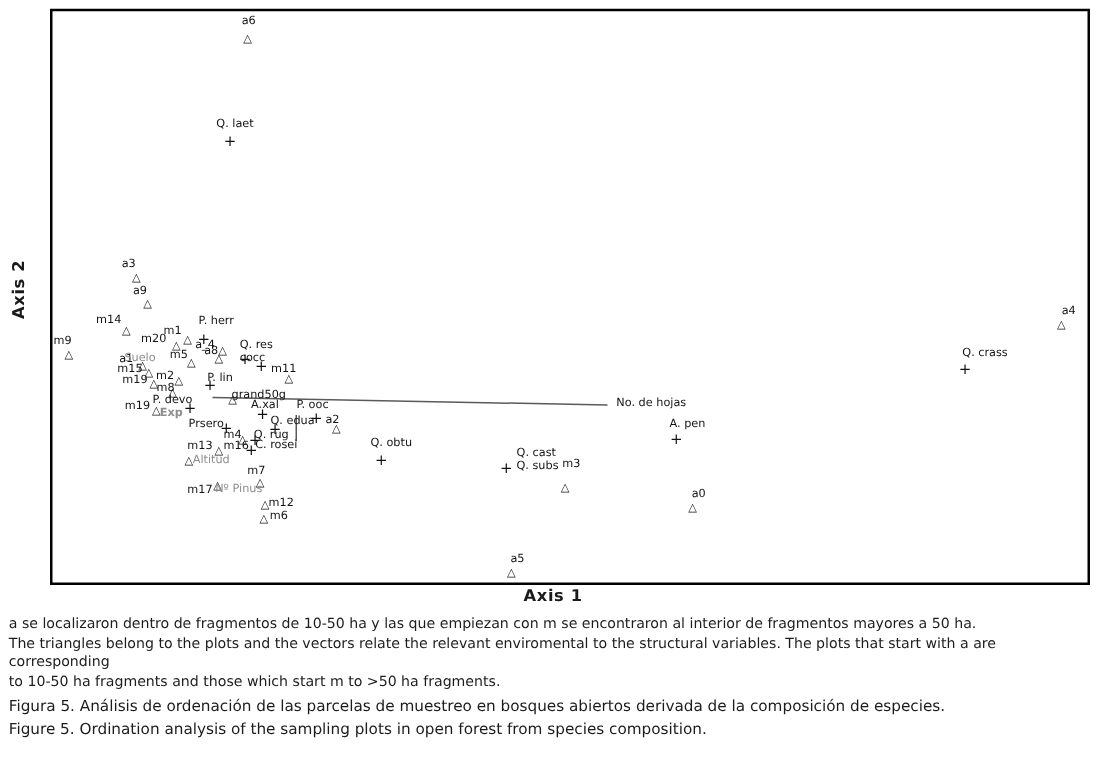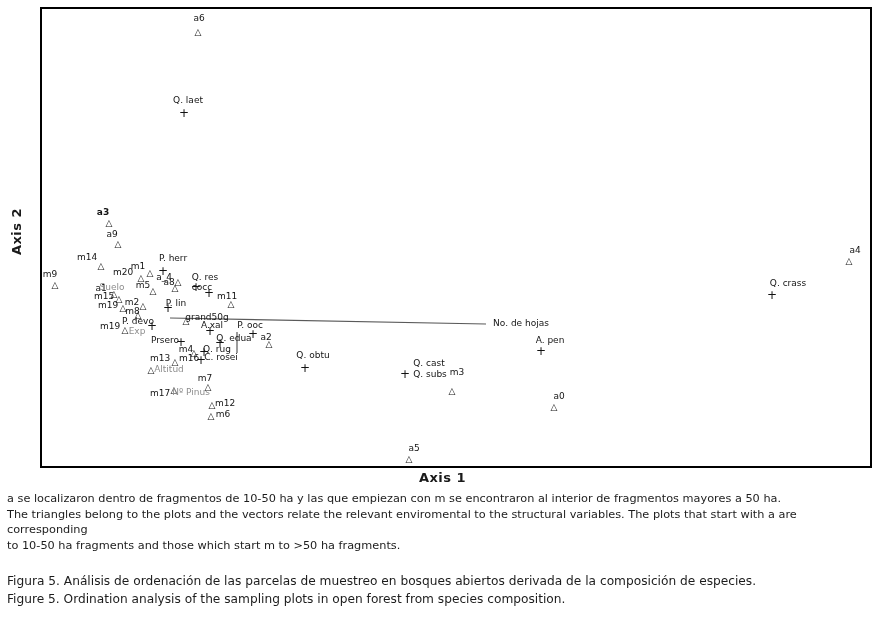--- a/index.html
+++ b/index.html
@@ -27,41 +27,41 @@
     position:absolute;transform:translate(-50%,-50%);
     font-size:9px;line-height:1;white-space:nowrap;color:#141414;
   }
   .lbl.gray{color:#8e8e8e;}
   .vec-svg{position:absolute;left:0;top:0;}
   .caption{
     position:absolute;left:7px;top:491px;width:872px;
     font-size:11.3px;line-height:15.6px;color:#1c1c1c;
   }
   .caption .fig-line{font-size:12.2px;line-height:17.5px;}
-  .caption .fig-gap{margin-top:20px;}
+  .caption .fig-gap{margin-top:4px;}
 </style>
 </head>
 <body>
 
 <div class="figure">
 
   <div class="plot-border"></div>
 
   <svg class="vec-svg" id="vec-svg" width="885" height="621" viewBox="0 0 885 621">
       <line x1="170" y1="318" x2="486" y2="324" stroke="#5a5a5a" stroke-width="1.2"></line>
       <line x1="237" y1="332" x2="237" y2="353" stroke="#5a5a5a" stroke-width="1.2"></line>
     </svg>
 
   <div class="pts" id="pts-layer">
       <span class="marker tri" style="left: 198px; top: 32px;">△</span>
       <span class="lbl" style="left: 199px; top: 18px;">a6</span>
       <span class="marker plus" style="left: 184px; top: 113px;">+</span>
       <span class="lbl" style="left: 188px; top: 100px;">Q. laet</span>
       <span class="marker tri" style="left: 109px; top: 223px;">△</span>
-      <span class="lbl" style="left: 103px; top: 212px; font-weight: bold;">a3</span>
+      <span class="lbl" style="left: 103px; top: 212px;">a3</span>
       <span class="marker tri" style="left: 118px; top: 244px;">△</span>
       <span class="lbl" style="left: 112px; top: 234px;">a9</span>
       <span class="marker tri" style="left: 101px; top: 266px;">△</span>
       <span class="lbl" style="left: 87px; top: 257px;">m14</span>
       <span class="marker tri" style="left: 55px; top: 285px;">△</span>
       <span class="lbl" style="left: 50px; top: 274px;">m9</span>
       <span class="marker tri" style="left: 150px; top: 273px;">△</span>
       <span class="lbl" style="left: 138px; top: 266px;">m1</span>
       <span class="marker plus" style="left: 163px; top: 271px;">+</span>
       <span class="lbl" style="left: 173px; top: 258px;">P. herr</span>
@@ -89,21 +89,21 @@
       <span class="marker tri" style="left: 231px; top: 304px;">△</span>
       <span class="lbl" style="left: 227px; top: 296px;">m11</span>
       <span class="marker tri" style="left: 123px; top: 308px;">△</span>
       <span class="lbl" style="left: 108px; top: 305px;">m19</span>
       <span class="marker tri" style="left: 138px; top: 315px;">△</span>
       <span class="lbl" style="left: 126px; top: 311px; padding-left: 13px;">m8</span>
       <span class="marker tri" style="left: 125px; top: 330px;">△</span>
       <span class="lbl" style="left: 110px; top: 326px;">m19</span>
       <span class="marker plus" style="left: 152px; top: 326px;">+</span>
       <span class="lbl" style="left: 138px; top: 321px;">P. devo</span>
-      <span class="lbl gray" style="left: 137px; top: 331px;">Exp</span>
+      <span class="lbl gray" style="left: 137px; top: 331px; font-weight: bold;">Exp</span>
       <span class="marker tri" style="left: 186px; top: 321px;">△</span>
       <span class="lbl" style="left: 207px; top: 317px;">grand50g</span>
       <span class="marker plus" style="left: 210px; top: 331px;">+</span>
       <span class="lbl" style="left: 212px; top: 325px;">A.xal</span>
       <span class="marker plus" style="left: 253px; top: 334px;">+</span>
       <span class="lbl" style="left: 250px; top: 325px;">P. ooc</span>
       <span class="marker plus" style="left: 181px; top: 342px;">+</span>
       <span class="lbl" style="left: 165px; top: 340px;">Prsero</span>
       <span class="marker plus" style="left: 220px; top: 343px;">+</span>
       <span class="lbl" style="left: 234px; top: 338px;">Q. edua</span>

